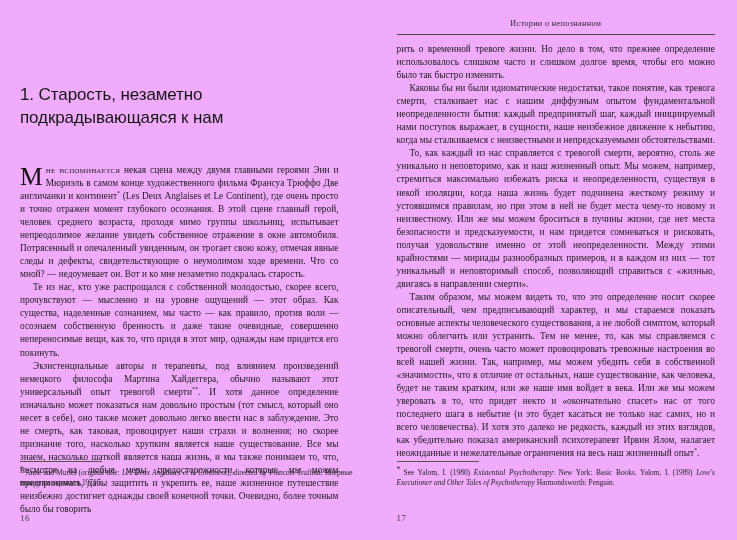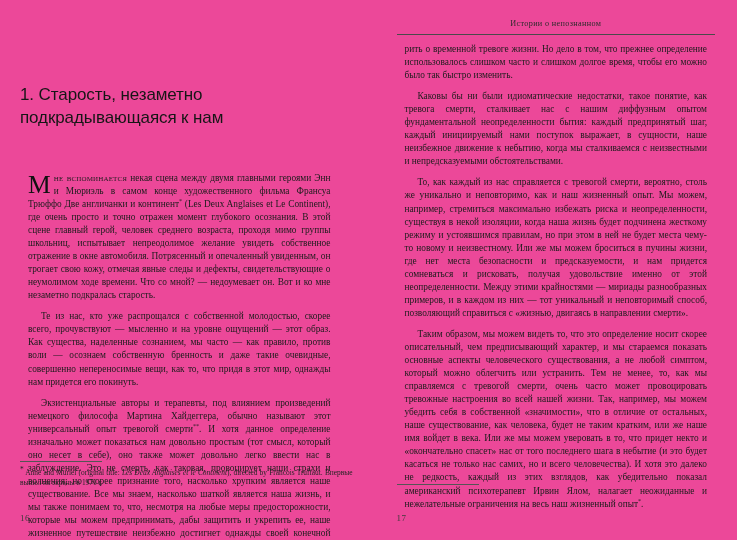--- a/index.html
+++ b/index.html
@@ -19,21 +19,21 @@
     width: 737px;
     height: 540px;
     background: #fefefe;
     display: flex;
   }
   .page {
     position: relative;
     width: 368.5px;
     height: 540px;
     box-sizing: border-box;
-    background: #ec4899;
+    background: #f0abfc;
   }
   .page-left  { padding: 0 30px 0 20px; }
   .page-right { padding: 0 22px 0 28px; }
 
   
   .running-head {
     text-align: center;
     font-family: "Liberation Serif", "DejaVu Serif", serif;
     font-size: 8.2px;
     letter-spacing: 0.35px;
@@ -65,21 +65,21 @@
   
   .body-col {
     font-size: 9.35px;
     line-height: 13.05px;
     text-align: justify;
     text-justify: inter-word;
     color: #1c1c1c;
     hyphens: manual;
   }
   .body-col p {
-    margin: 8px;
+    margin: 0;
     text-indent: 13px;
   }
   .body-col p.no-indent { text-indent: 0; }
 
   
   .dropcap-para {
     text-indent: 0 !important;
     position: relative;
   }
   .dropcap {
@@ -196,18 +196,22 @@
       <p>То, как каждый из нас справляется с тревогой смерти, вероятно, столь же уникально и неповторимо, как и наш жизненный опыт. Мы можем, например, стремиться максимально избежать риска и неопределенности, существуя в некой изоляции, когда наша жизнь будет подчинена жесткому режиму и устоявшимся правилам, но при этом в ней не будет места чему-то новому и неизвестному. Или же мы можем броситься в пучины жизни, где нет места безопасности и предсказуемости, и нам придется сомневаться и рисковать, получая удовольствие именно от этой неопределенности. Между этими крайностями — мириады разнообразных примеров, и в каждом из них — тот уникальный и неповторимый способ, позволяющий справиться с «жизнью, двигаясь в направлении смерти».</p>
 
       <p><span>Таким образом, мы можем видеть то, что это определение носит скорее описательный, чем предписывающий характер, и мы стараемся показать основные аспекты человеческого существования, а не любой симптом, который можно облегчить или устранить. Тем не менее, то, как мы справляемся с тревогой смерти, очень часто может провоцировать тревожные настроения во всей нашей жизни. Так, например, мы можем убедить себя в собственной «значимости», что в отличие от остальных, наше существование, как человека, будет не таким кратким, или же наше имя войдет в века. Или же мы можем уверовать в то, что придет некто и «окончательно спасет» нас от того последнего шага в небытие (и это будет касаться не только нас самих, но и всего человечества). И хотя это далеко не редкость, каждый из этих взглядов, как убедительно показал американский психотерапевт Ирвин Ялом, налагает неожиданные и нежелательные ограничения на весь наш жизненный опыт</span><sup class="ref">*</sup><span>.</span>
       </p>
 
     </div>
 
     <div class="footnote-block">
       <hr class="foot-rule">
 
+      <p class="footnote">
+        <span class="fn-mark">*</span>
+        <span>See Yalom, I. (1980) </span><span class="ital">Existential Psychotherapy</span><span>: New York: Basic Books. Yalom, I. (1989) </span><span class="ital">Love's Executioner and Other Tales of Psychotherapy</span><span> Harmondsworth: Penguin.</span>
+      </p>
     </div>
 
     <div class="folio">17</div>
   </div>
 
 </div>
 
 </body></html>

